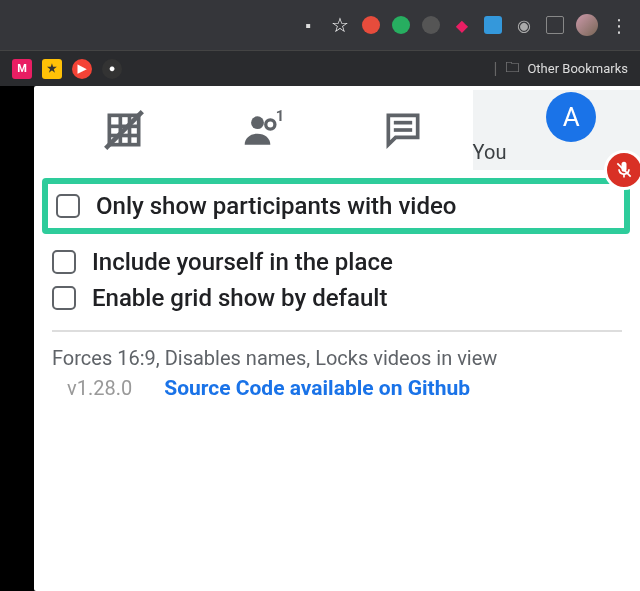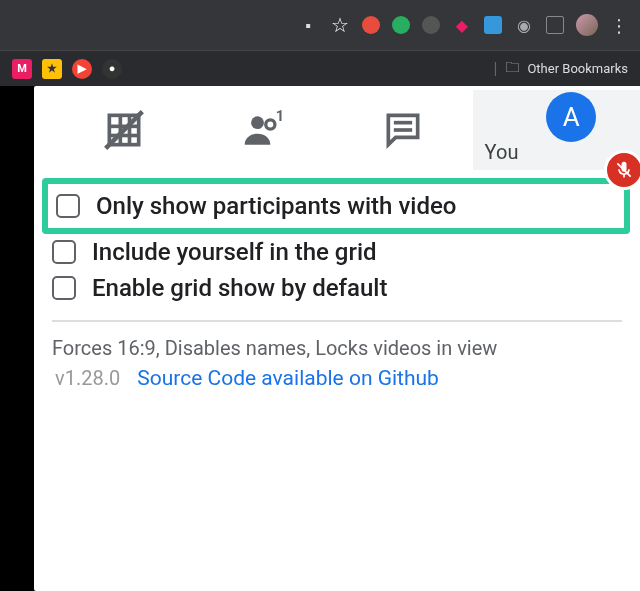--- a/index.html
+++ b/index.html
@@ -28,35 +28,35 @@
   .bm-sep { color: #666; }
 
   .content-area { position: relative; background: #000; height: calc(591px - 86px); }
   .panel { position: absolute; left: 34px; top: 0; right: 0; bottom: 0; background: #fff; border-radius: 2px 0 0 2px; padding-top: 4px; }
 
   .meet-tabs { display: flex; align-items: center; height: 80px; position: relative; padding-left: 20px; }
   .tab { flex: 1; display: flex; align-items: center; justify-content: center; }
   .tab svg, .tab .psvg { width: 44px; height: 44px; }
   .you-tab { flex: 1.2; display: flex; flex-direction: column; align-items: center; justify-content: flex-end; background: #f1f3f4; height: 100%; padding-bottom: 6px; }
   .avatar-circle { width: 50px; height: 50px; border-radius: 50%; background: #1a73e8; color: #fff; display: flex; align-items: center; justify-content: center; font-size: 26px; font-weight: 400; margin-right: -30px; margin-bottom: -2px; align-self: center; }
-  .you-label { align-self: flex-start; padding-left: 12px; font-size: 20px; color: #3c4043; }
+  .you-label { align-self: flex-start; padding-left: 0; font-size: 20px; color: #3c4043; }
   .mic-off { position: absolute; right: -4px; bottom: -20px; width: 40px; height: 40px; background: #d93025; border-radius: 50%; border: 3px solid #fff; display: flex; align-items: center; justify-content: center; z-index: 5; }
   .mic-off svg { width: 20px; height: 20px; fill: #fff; }
 
   .options { padding: 10px 18px 0 18px; }
   .option-row { display: flex; align-items: center; gap: 16px; padding: 4px 0; }
   .cb { width: 24px; height: 24px; border: 2.5px solid #5f6368; border-radius: 5px; flex-shrink: 0; }
   .option-label { font-size: 24px; color: #202124; font-weight: 500; }
-  .highlight-box { border: 6px solid #2ecc9b; border-radius: 4px; padding: 6px 8px; margin: -2px -8px 0 -10px; }
+  .highlight-box { border: 6px solid #2ecc9b; border-radius: 4px; padding: 6px 8px; margin: -2px -8px 10px -10px; }
   .highlight-box .option-row { padding: 2px 0; }
   .desc { font-size: 20px; color: #5f6368; margin-top: 2px; }
   .divider { border: none; border-top: 2px solid #ddd; margin: 14px 0; }
-  .footer { display: flex; align-items: center; gap: 17px; padding: 6px 18px 12px 21px; }
+  .footer { display: flex; align-items: center; gap: 32px; padding: 6px 18px 12px 33px; }
   .ver { font-size: 20px; color: #999; }
-  .link { font-size: 21px; color: #1a73e8; font-weight: 400; }
+  .link { font-size: 21px; color: #1a73e8; font-weight: 700; }
 </style>
 </head>
 <body>
 
 <div class="browser-chrome">
   <span class="ext-icon">▪</span>
   <span class="ext-icon ext-star">☆</span>
   <span class="ext-dot ext-red"></span>
   <span class="ext-dot ext-green"></span>
   <span class="ext-dot ext-grey"></span>
@@ -125,21 +125,21 @@
 
     <div class="options">
       <div class="highlight-box">
         <div class="option-row">
           <span class="cb"></span>
           <span class="option-label">Only show participants with video</span>
         </div>
       </div>
       <div class="option-row">
         <span class="cb"></span>
-        <span class="option-label">Include yourself in the grid</span>
+        <span class="option-label">Include yourself in the place</span>
       </div>
       <div class="option-row">
         <span class="cb"></span>
         <span class="option-label">Enable grid show by default</span>
       </div>
 
       <hr class="divider">
 
       <div class="desc">Forces 16:9, Disables names, Locks videos in view</div>
     </div>

